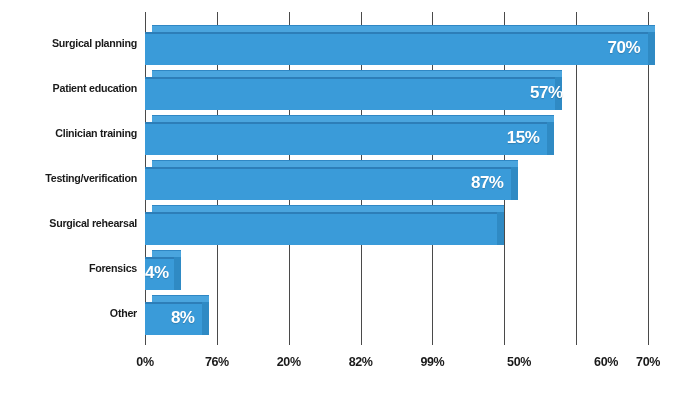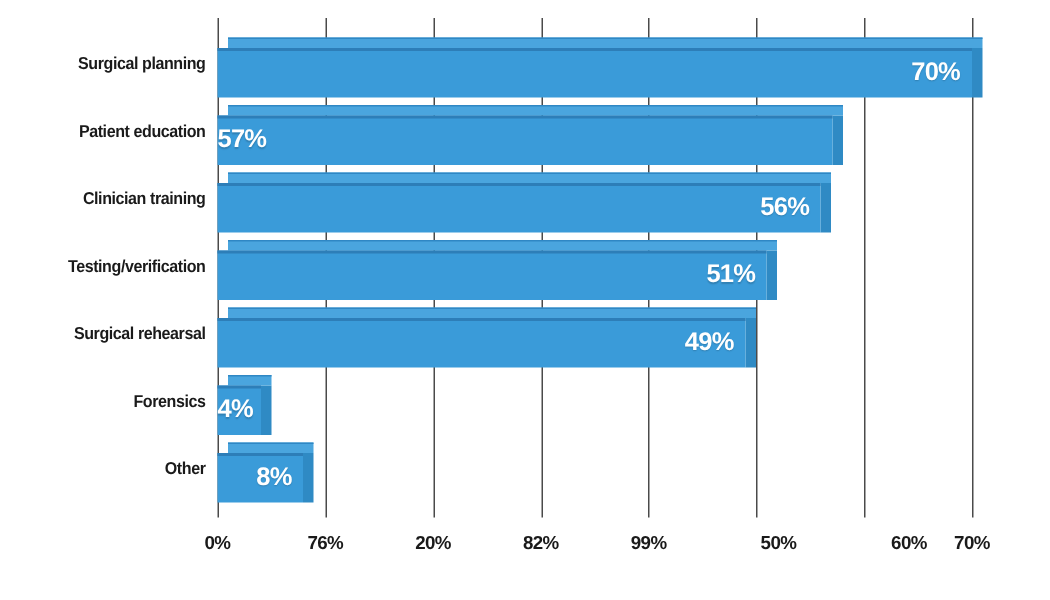--- a/index.html
+++ b/index.html
@@ -104,39 +104,38 @@
         <div class="bar-wrap" style="left: 145px; top: 25px; width: 510px; height: 47px;">
           <div class="bar-side" style="left: 503px; top: 7px; width: 7px; height: 33px;"></div>
           <div class="bar-top" style="left: 7px; width: 503px; height: 7px;"></div>
           <div class="bar-face" style="top: 7px; width: 503px; height: 33px;"></div>
           <div class="bar-value" style="top: 12.5px; left: 0px; width: 495px; text-align: right;">70%</div>
         </div>
         <div class="bar-wrap" style="left: 145px; top: 70px; width: 416.586px; height: 47px;">
           <div class="bar-side" style="left: 409.586px; top: 7px; width: 7px; height: 33px;"></div>
           <div class="bar-top" style="left: 7px; width: 409.586px; height: 7px;"></div>
           <div class="bar-face" style="top: 7px; width: 409.586px; height: 33px;"></div>
-          <div class="bar-value" style="top: 12.5px; left: 0px; width: 401.586px; ">57%</div>
+          <div class="bar-value" style="top: 12.5px; left: 0px; width: 401.586px; text-align: right; padding-left: 16px;">57%</div>
         </div>
         <div class="bar-wrap" style="left: 145px; top: 115px; width: 409.4px; height: 47px;">
           <div class="bar-side" style="left: 402.4px; top: 7px; width: 7px; height: 33px;"></div>
           <div class="bar-top" style="left: 7px; width: 402.4px; height: 7px;"></div>
           <div class="bar-face" style="top: 7px; width: 402.4px; height: 33px;"></div>
-          <div class="bar-value" style="top: 12.5px; left: 0px; width: 394.4px; text-align: right;">56%</div>
+          <div class="bar-value" style="top: 12.5px; left: 0px; width: 394.4px; text-align: right;">15%</div>
         </div>
         <div class="bar-wrap" style="left: 145px; top: 160px; width: 373.471px; height: 47px;">
           <div class="bar-side" style="left: 366.471px; top: 7px; width: 7px; height: 33px;"></div>
           <div class="bar-top" style="left: 7px; width: 366.471px; height: 7px;"></div>
           <div class="bar-face" style="top: 7px; width: 366.471px; height: 33px;"></div>
-          <div class="bar-value" style="top: 12.5px; left: 0px; width: 358.471px; text-align: right;">51%</div>
+          <div class="bar-value" style="top: 12.5px; left: 0px; width: 358.471px; text-align: right;">87%</div>
         </div>
         <div class="bar-wrap" style="left: 145px; top: 205px; width: 359.1px; height: 47px;">
           <div class="bar-side" style="left: 352.1px; top: 7px; width: 7px; height: 33px;"></div>
           <div class="bar-top" style="left: 7px; width: 352.1px; height: 7px;"></div>
           <div class="bar-face" style="top: 7px; width: 352.1px; height: 33px;"></div>
-          <div class="bar-value" style="top: 12.5px; left: 0px; width: 344.1px; text-align: right;">49%</div>
         </div>
         <div class="bar-wrap" style="left: 145px; top: 250px; width: 35.7429px; height: 47px;">
           <div class="bar-side" style="left: 28.7429px; top: 7px; width: 7px; height: 33px;"></div>
           <div class="bar-top" style="left: 7px; width: 28.7429px; height: 7px;"></div>
           <div class="bar-face" style="top: 7px; width: 28.7429px; height: 33px;"></div>
           <div class="bar-value" style="top: 12.5px; left: 0px; width: 20.7429px; text-align: right;">4%</div>
         </div>
         <div class="bar-wrap" style="left: 145px; top: 295px; width: 64.4857px; height: 47px;">
           <div class="bar-side" style="left: 57.4857px; top: 7px; width: 7px; height: 33px;"></div>
           <div class="bar-top" style="left: 7px; width: 57.4857px; height: 7px;"></div>

